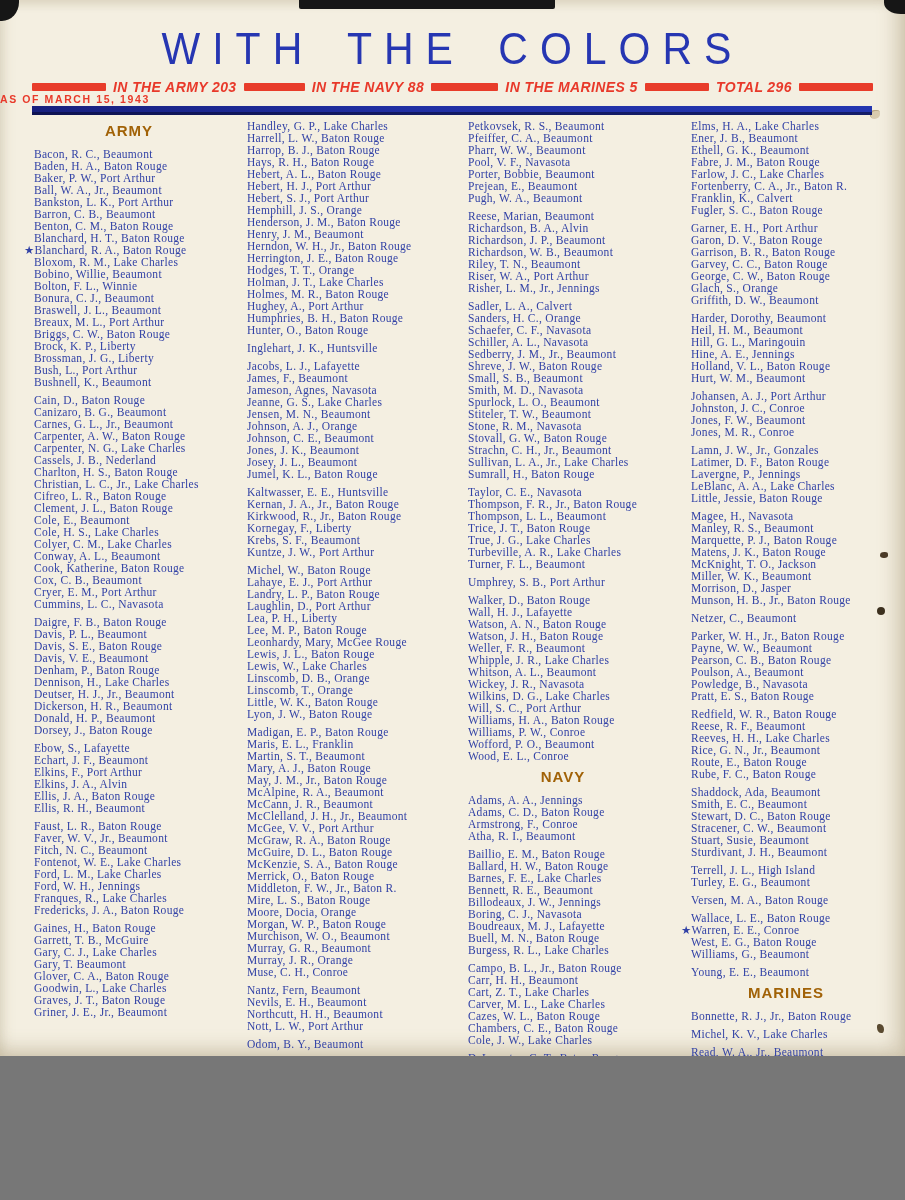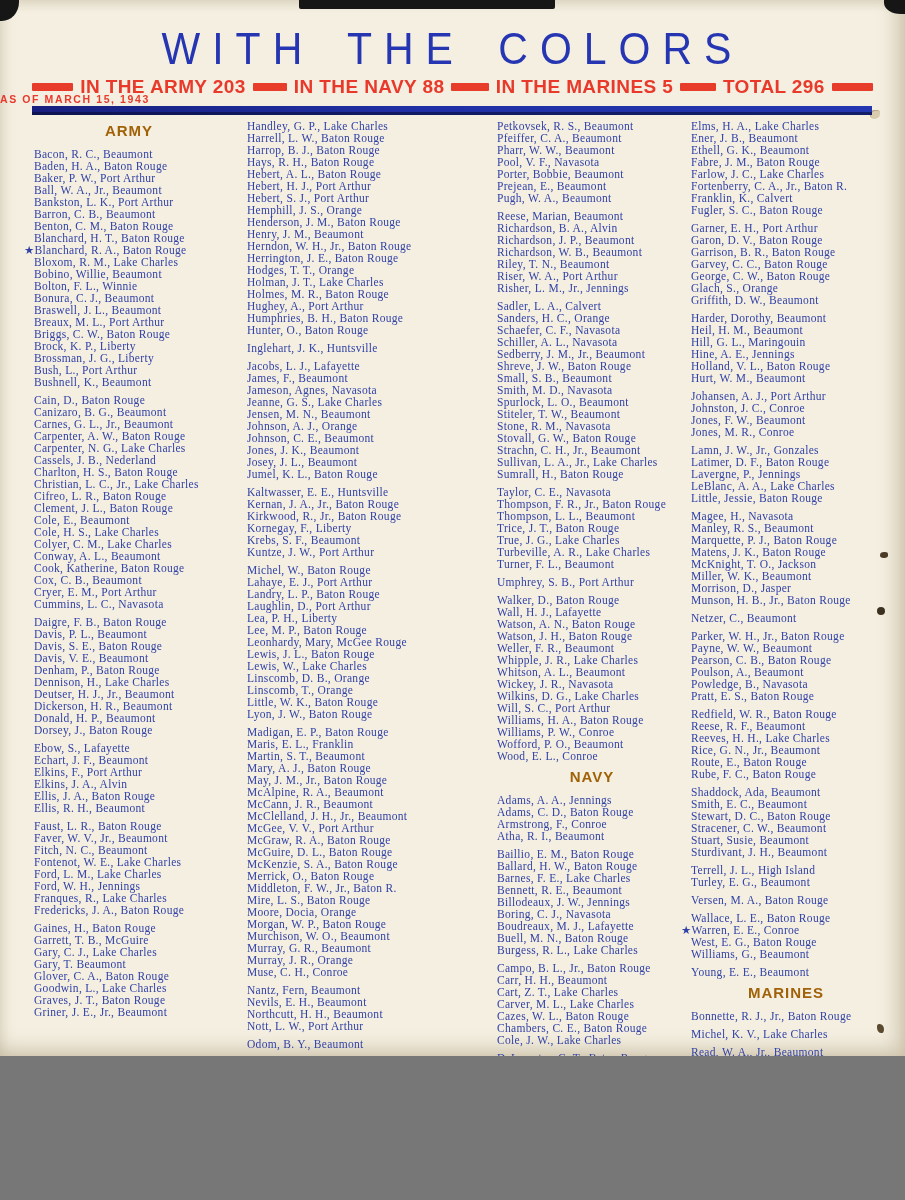--- a/index.html
+++ b/index.html
@@ -17,36 +17,36 @@
     transform:scaleY(1.08);transform-origin:center top;
   }
   .banner{
     position:absolute;left:32px;top:82px;width:841px;height:10px;
     display:flex;align-items:center;
     font-family:"Liberation Sans", sans-serif;
   }
   .bbar{height:8px;background:#e83c2a;border-radius:1px;}
   .bbar.b1{width:75px}.bbar.b2{width:62px}.bbar.b3{width:68px}.bbar.b4{width:65px}.bbar.b5{width:75px}
   .btext{
-    color:#e8392a;font-weight:bold;font-size:19px;letter-spacing:.4px;
-    padding:0 7px;white-space:nowrap;line-height:10px;
+    color:#e8392a;font-weight:bold;font-size:14px;letter-spacing:.4px;
+    padding:0 7px;white-space:nowrap;line-height:10px;font-style:italic;
   }
   .asof{
     position:absolute;left:0;top:93px;width:905px;text-align:left;
     font-family:"Liberation Sans", sans-serif;font-weight:bold;font-size:10.5px;
     letter-spacing:1.6px;color:#e8392a;
   }
   .bluebar{
     position:absolute;left:32px;top:106px;width:840px;height:9px;
     background:linear-gradient(90deg,#17207e 0%,#202fa3 45%,#2436b0 100%);
     box-shadow:inset 0 -3px 0 rgba(8,10,48,.55);
   }
   
   .col{position:absolute;top:120px;width:218px;color:#3242a6;}
-  .col.c1{left:34px}.col.c2{left:247px}.col.c3{left:497px}.col.c4{left:691px}
+  .col.c1{left:34px}.col.c2{left:247px}.col.c3{left:468px}.col.c4{left:691px}
   .sec-header{
     font-family:"Liberation Sans", sans-serif;font-weight:bold;font-size:15px;
     letter-spacing:1px;text-align:center;width:190px;margin:2px 0 9px 0;color:#a16207;
   }
   .col .group{margin:0 0 6px 0;}
   .name{
     font-size:11.5px;line-height:12px;letter-spacing:.3px;white-space:nowrap;
     color:#3242a6;
   }
   .name.starred{text-indent:-10px;}

